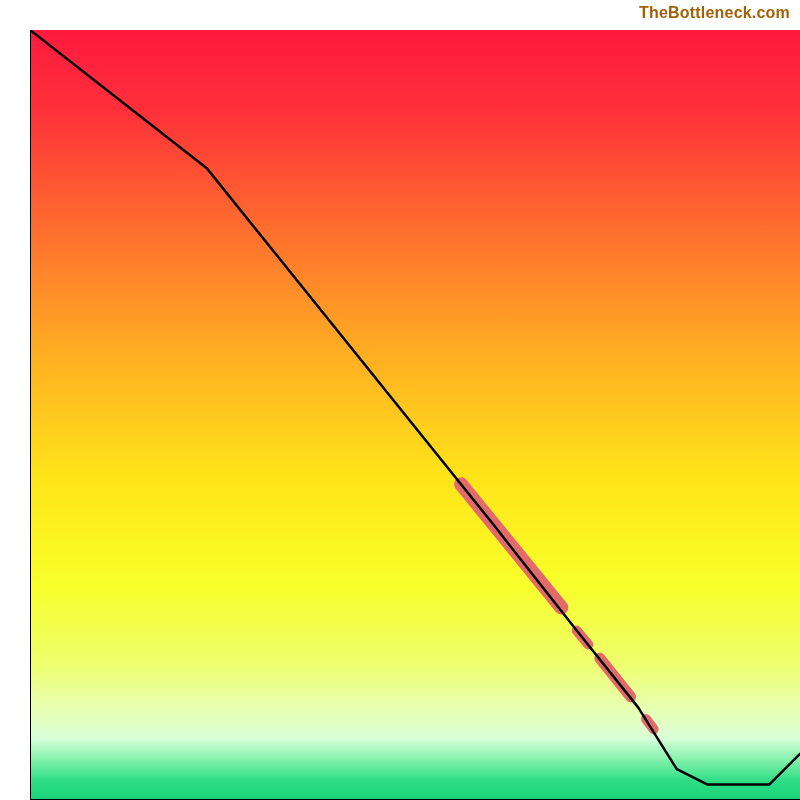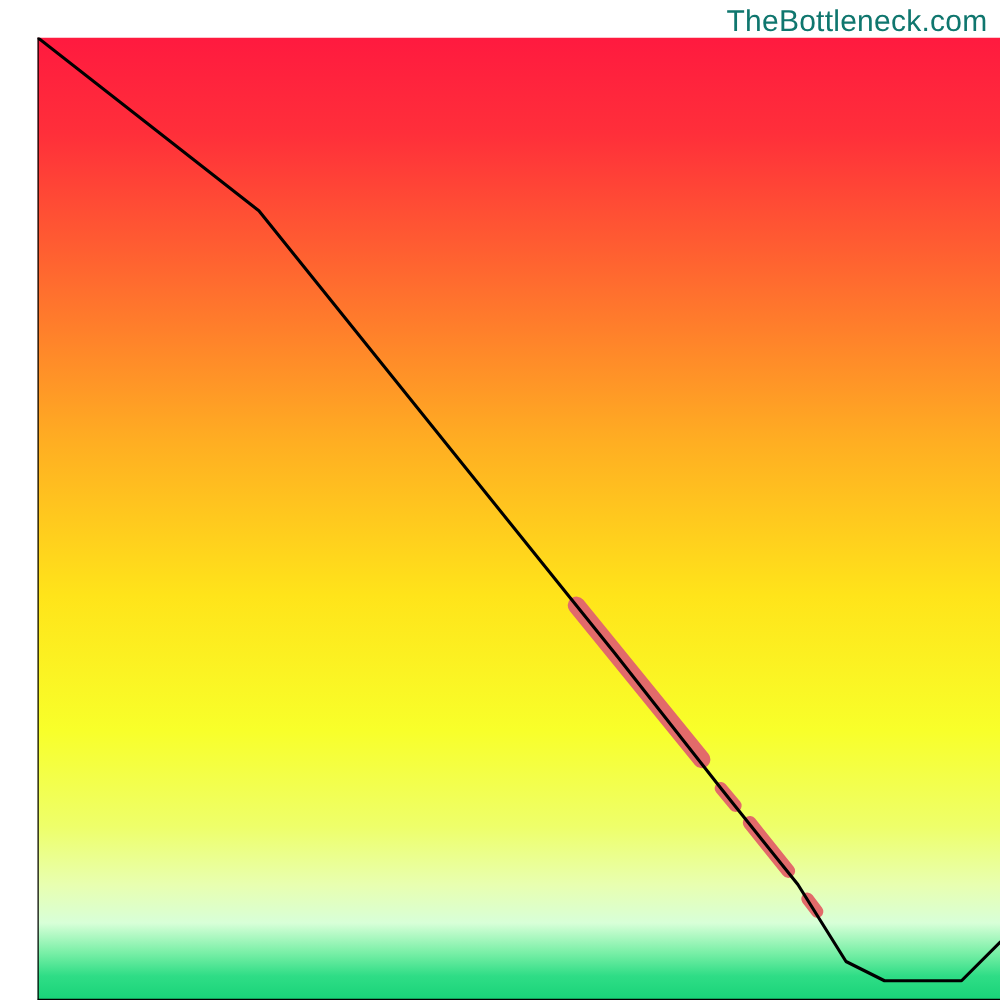--- a/index.html
+++ b/index.html
@@ -13,23 +13,23 @@
   }
   .canvas {
     position: relative;
     width: 800px;
     height: 800px;
   }
   .attribution {
     position: absolute;
     top: 4px;
     right: 10px;
-    font-size: 24px;
-    font-weight: 400;
-    color: #0f766e;
+    font-size: 16px;
+    font-weight: 700;
+    color: #a16207;
     letter-spacing: 0.2px;
   }
   .plot-area {
     position: absolute;
     left: 30px;
     top: 30px;
     width: 770px;   
     height: 770px;  
     overflow: visible;
   }

